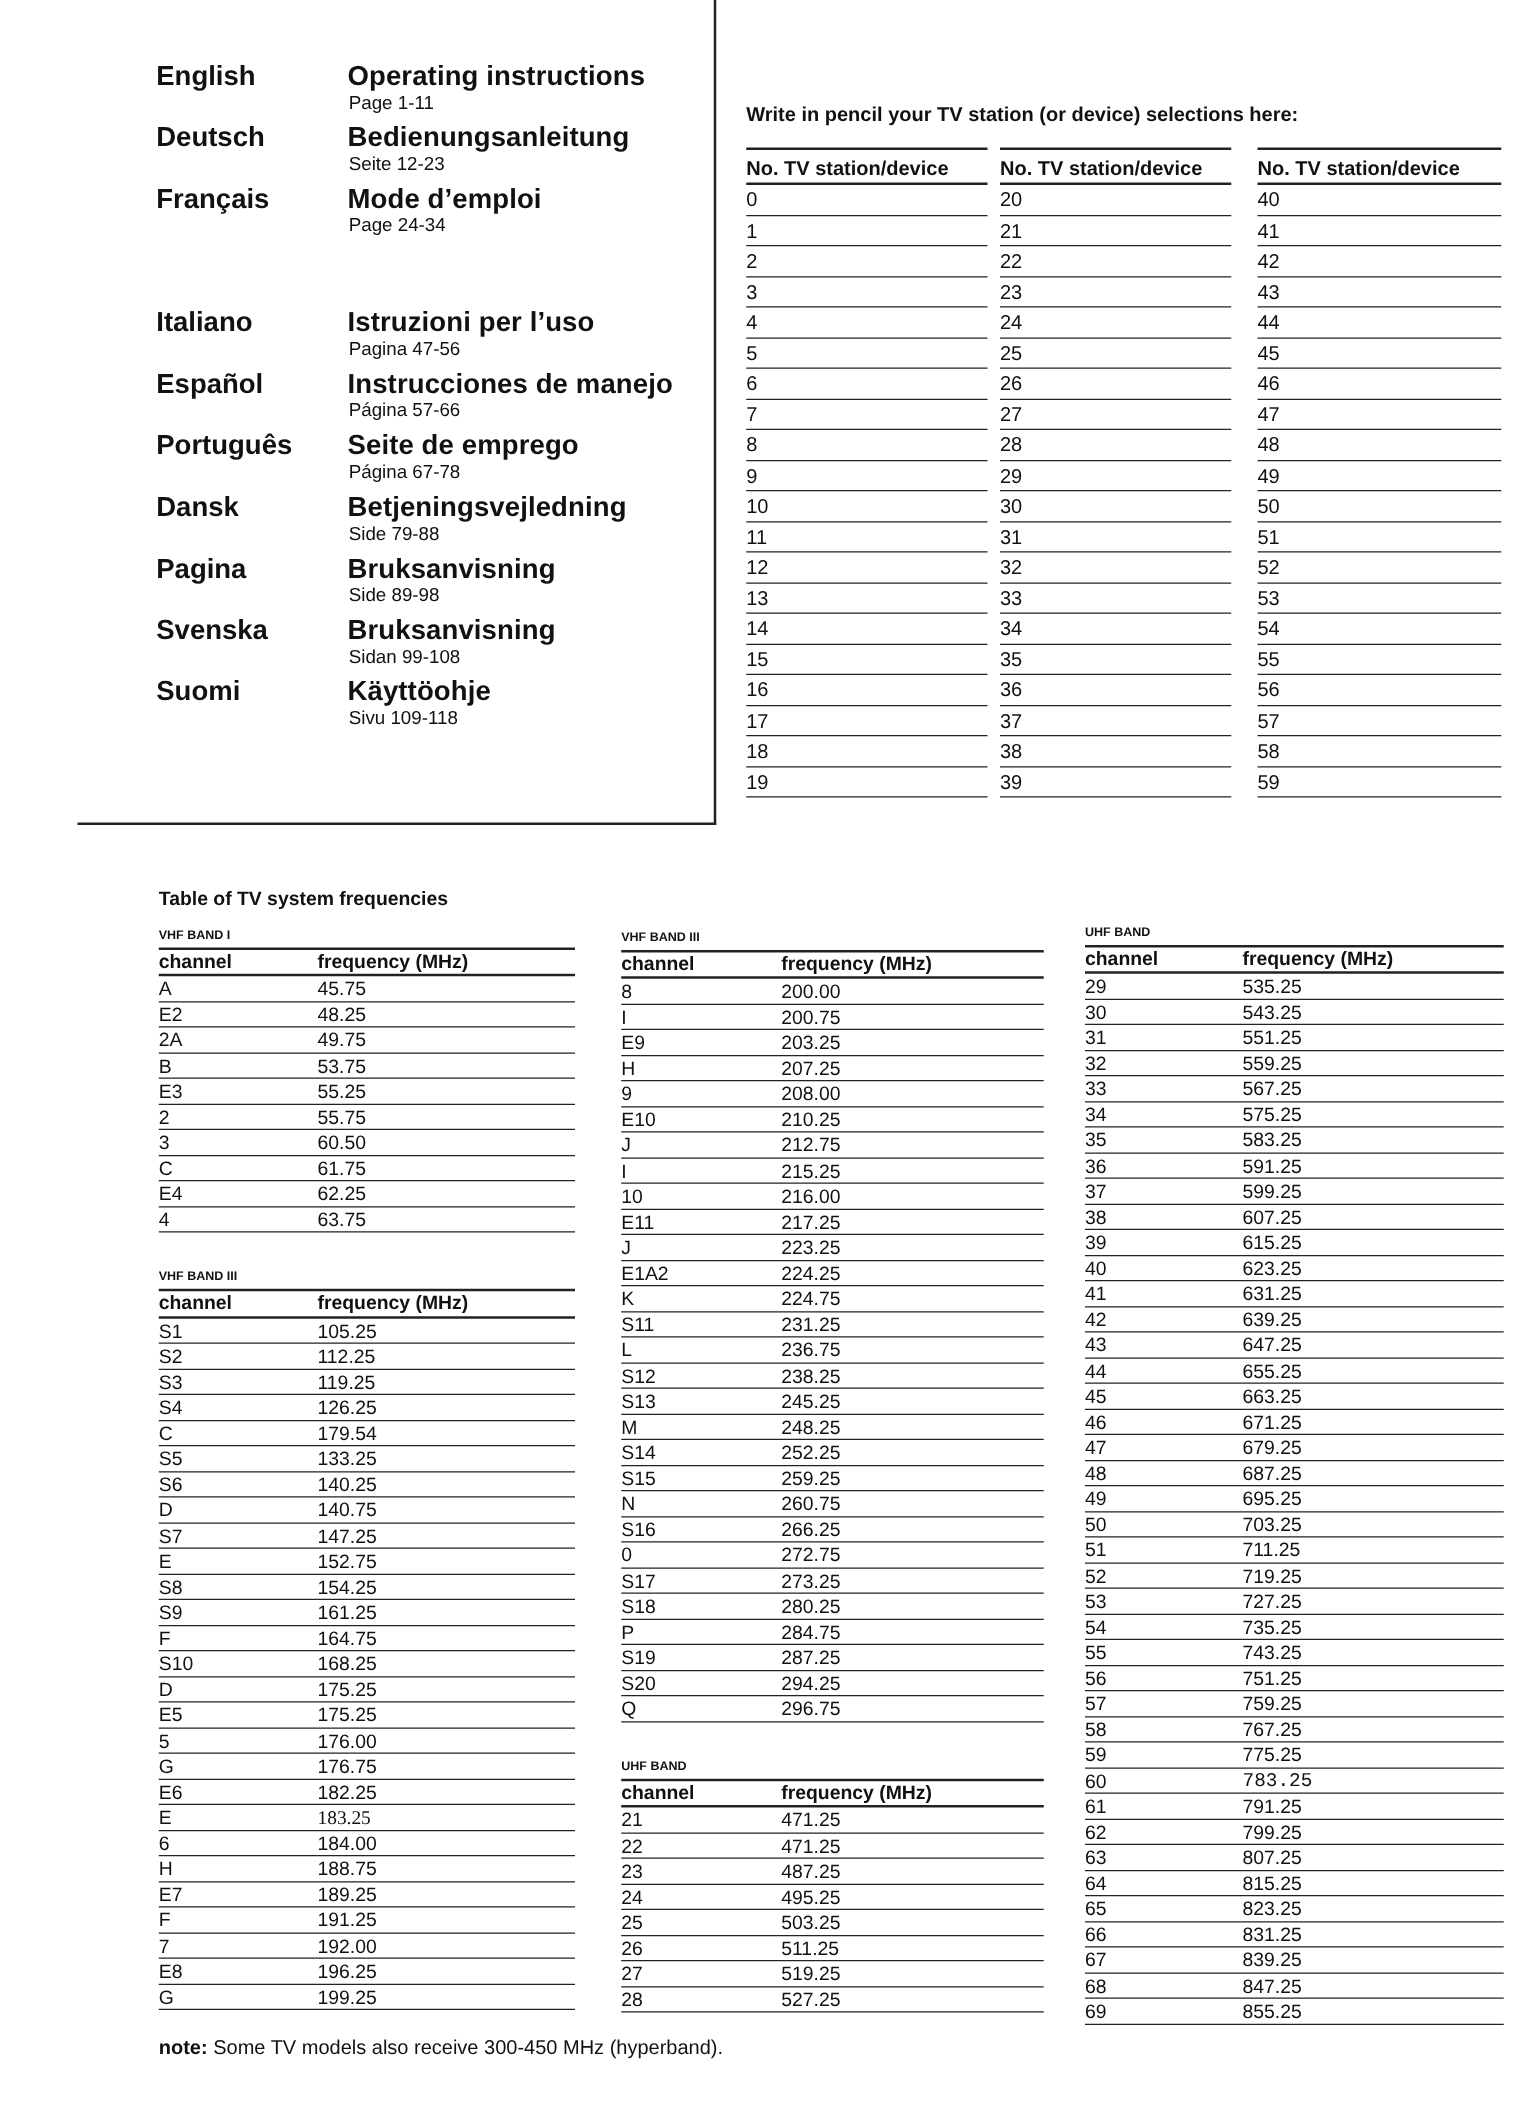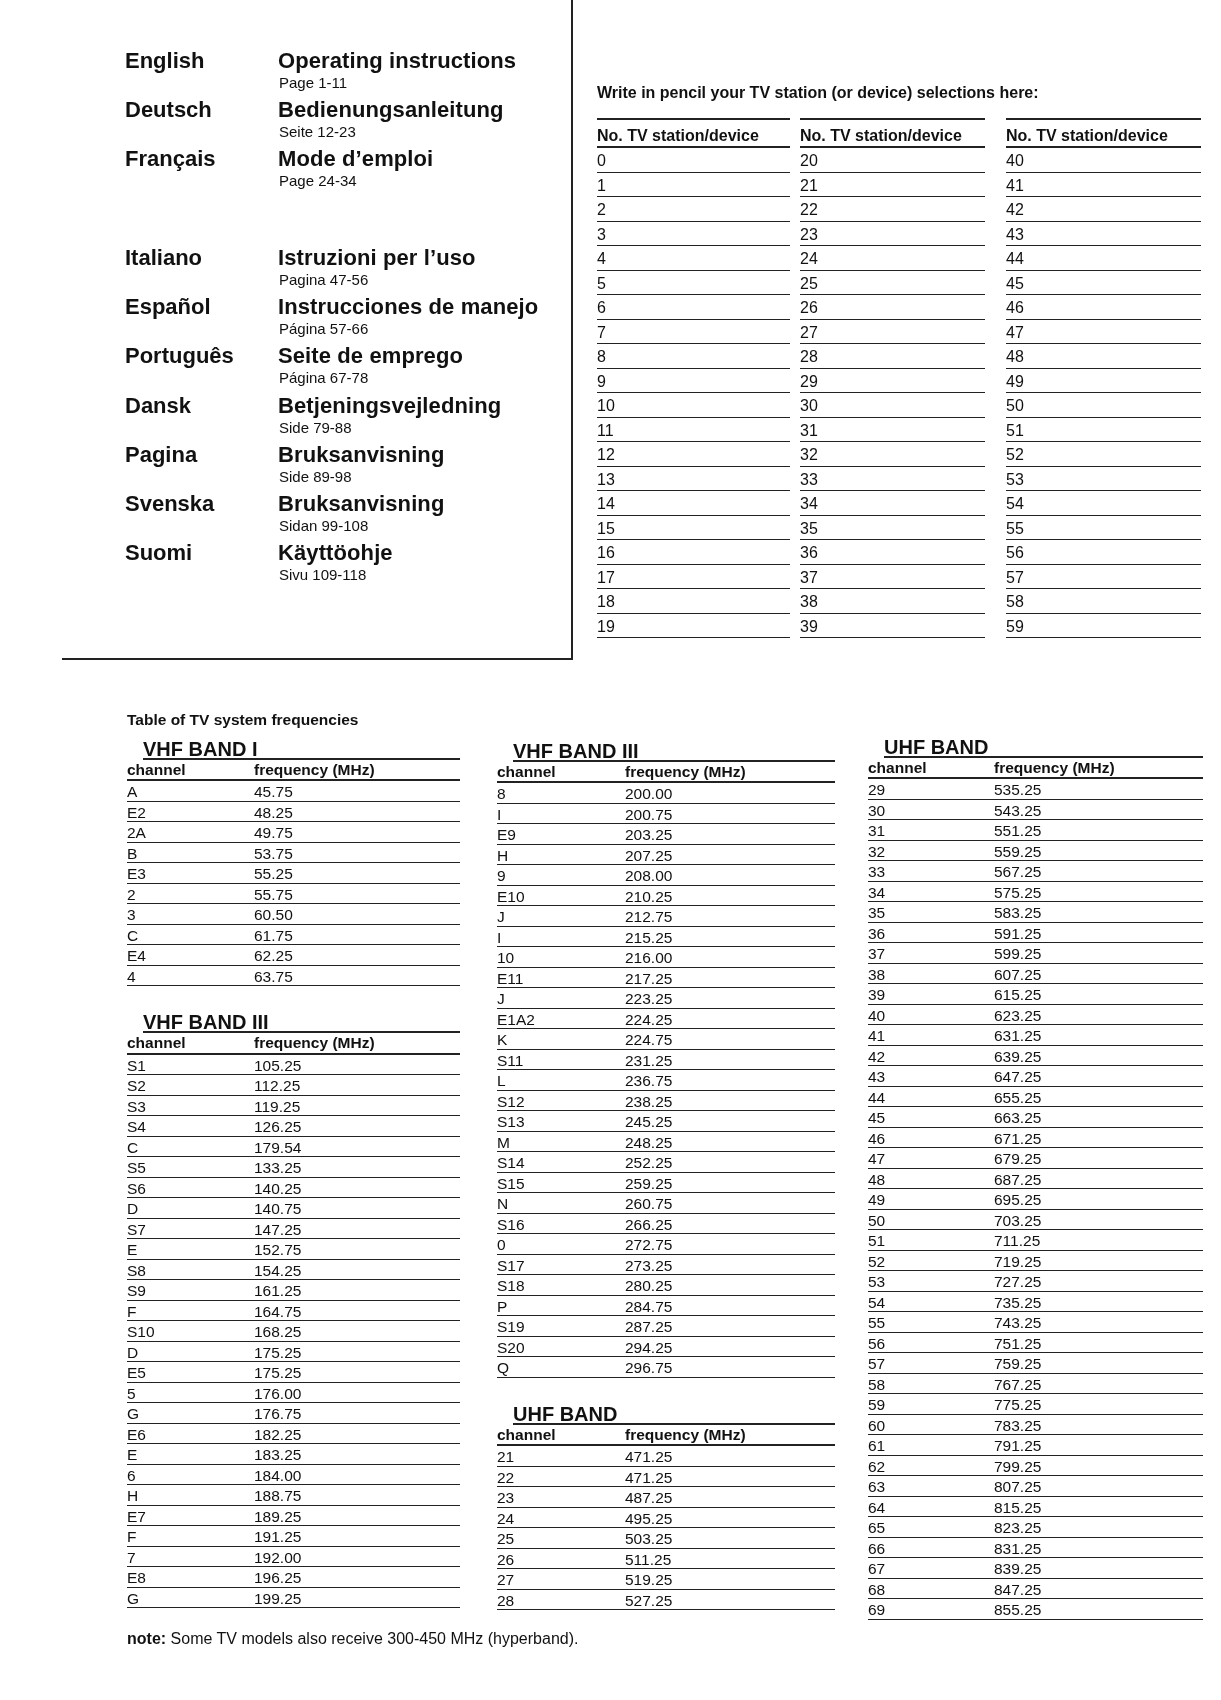--- a/index.html
+++ b/index.html
@@ -19,21 +19,21 @@
   
   #pencil-title { left: 597px; top: 84px; font-size: 16px; font-weight: bold; }
   .pcol { position: absolute; top: 118px; }
   .pcol .topline { height: 2px; background: #222; margin-bottom: 6px; }
   .pcol .phead { font-size: 16px; font-weight: bold; border-bottom: 2px solid #222; height: 20px; line-height: 20px; white-space: nowrap; }
   .pcol .prow { font-size: 16px; height: 23.5px; line-height: 26px; border-bottom: 1.6px solid #222; }
 
   
   #freq-title { left: 127px; top: 711px; font-size: 15.5px; font-weight: bold; }
   .fcol { position: absolute; }
-  .fband { font-size: 20px; font-weight: bold; height: 19px; line-height: 20px; border-bottom: 2px solid #222; margin-left: 16px; }
+  .fband { font-size: 10px; font-weight: bold; height: 19px; line-height: 20px; border-bottom: 2px solid #222; }
   .fhead { font-size: 15.5px; font-weight: bold; height: 19.3px; line-height: 20px; border-bottom: 2px solid #222; position: relative; }
   .frow { font-size: 15.5px; height: 19.5px; line-height: 21px; border-bottom: 1.8px solid #222; position: relative; }
   .fc-ch { position: absolute; left: 0; }
   .fc-fr { position: absolute; }
   .fgap { height: 26px; }
   #note { left: 127px; top: 1630px; font-size: 16px; }
   #note b { font-weight: bold; }
 </style>
 </head>
 <body>
@@ -294,21 +294,21 @@
       <div class="frow">
         <span class="fc-ch">G</span>
         <span class="fc-fr" style="left: 127px;">176.75</span>
       </div>
       <div class="frow">
         <span class="fc-ch">E6</span>
         <span class="fc-fr" style="left: 127px;">182.25</span>
       </div>
       <div class="frow">
         <span class="fc-ch">E</span>
-        <span class="fc-fr" style="left: 127px;">183.25</span>
+        <span class="fc-fr" style="left: 127px; font-family: Liberation Serif, serif;">183.25</span>
       </div>
       <div class="frow">
         <span class="fc-ch">6</span>
         <span class="fc-fr" style="left: 127px;">184.00</span>
       </div>
       <div class="frow">
         <span class="fc-ch">H</span>
         <span class="fc-fr" style="left: 127px;">188.75</span>
       </div>
       <div class="frow">
@@ -618,21 +618,21 @@
       <div class="frow">
         <span class="fc-ch">58</span>
         <span class="fc-fr" style="left: 126px;">767.25</span>
       </div>
       <div class="frow">
         <span class="fc-ch">59</span>
         <span class="fc-fr" style="left: 126px;">775.25</span>
       </div>
       <div class="frow">
         <span class="fc-ch">60</span>
-        <span class="fc-fr" style="left: 126px;">783.25</span>
+        <span class="fc-fr" style="left: 126px; font-family: Liberation Mono, monospace;">783.25</span>
       </div>
       <div class="frow">
         <span class="fc-ch">61</span>
         <span class="fc-fr" style="left: 126px;">791.25</span>
       </div>
       <div class="frow">
         <span class="fc-ch">62</span>
         <span class="fc-fr" style="left: 126px;">799.25</span>
       </div>
       <div class="frow">

